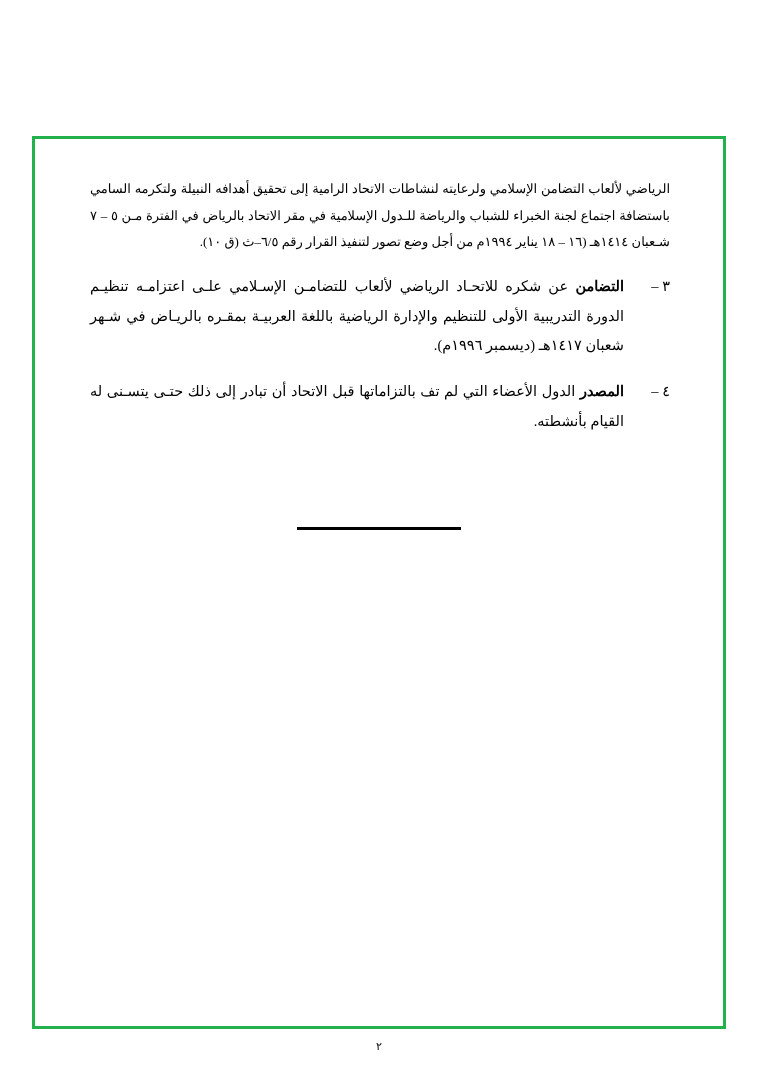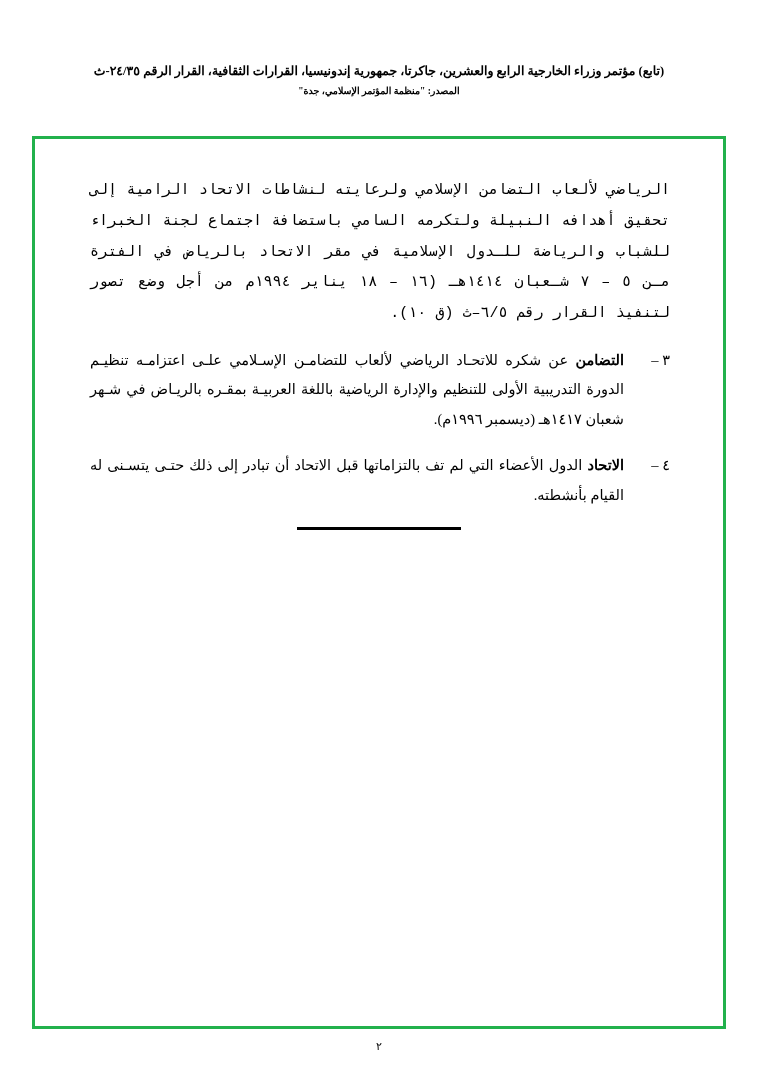--- a/index.html
+++ b/index.html
@@ -61,26 +61,25 @@
   .content {
     position: absolute;
     top: 176px;
     left: 90px;
     width: 580px;
     direction: rtl;
     text-align: justify;
   }
 
   .para {
-    font-size: 15px;
+    font-size: 13px;
     line-height: 2.05;
     text-align: justify;
     text-justify: inter-word;
     margin: 0 0 16px 0;
-    font-family: Liberation Mono, monospace;
   }
 
   .item {
     display: flex;
     flex-direction: row;
     align-items: flex-start;
     margin-bottom: 16px;
   }
   .item-num {
     flex: 0 0 auto;
@@ -127,43 +126,39 @@
     width: 758px;
     text-align: center;
     font-size: 11px;
   }
 </style>
 </head>
 <body>
 
 <div class="page">
 
-  <div class="header">
-    <div class="header-line1">(تابع) مؤتمر وزراء الخارجية الرابع والعشرين، جاكرتا، جمهورية إندونيسيا، القرارات الثقافية، القرار الرقم ٢٤/٣٥-ث</div>
-    <div class="header-line2">المصدر:  "منظمة المؤتمر الإسلامي، جدة"</div>
-  </div>
 
   <div class="frame"></div>
 
   <div class="content">
 
     <p class="para">الرياضي لألعاب التضامن الإسلامي ولرعايته لنشاطات الاتحاد الرامية إلى تحقيق أهدافه النبيلة ولتكرمه السامي باستضافة اجتماع لجنة الخبراء للشباب والرياضة للـدول الإسلامية في مقر الاتحاد بالرياض في الفترة مـن ٥ – ٧ شـعبان ١٤١٤هـ (١٦ – ١٨ يناير ١٩٩٤م من أجل وضع تصور لتنفيذ القرار رقم ٦/٥–ث (ق ١٠).</p>
 
     <div class="item">
       <div class="item-num">٣  –</div>
       <div class="item-body">
         <span class="kw">التضامن</span>
         <span>عن شكره للاتحـاد الرياضي لألعاب للتضامـن الإسـلامي علـى اعتزامـه تنظيـم الدورة التدريبية الأولى للتنظيم والإدارة الرياضية باللغة العربيـة بمقـره بالريـاض في شـهر شعبان ١٤١٧هـ (ديسمبر ١٩٩٦م).</span>
       </div>
     </div>
 
     <div class="item">
       <div class="item-num">٤  –</div>
       <div class="item-body">
-        <span class="kw">الاتحاد</span>
+        <span class="kw">المصدر</span>
         <span>الدول الأعضاء التي لم تف بالتزاماتها قبل الاتحاد أن تبادر إلى ذلك حتـى يتسـنى له القيام بأنشطته.</span>
       </div>
     </div>
 
   </div>
 
   <div class="rule-wrap">
     <span class="rule"></span>
   </div>
 

